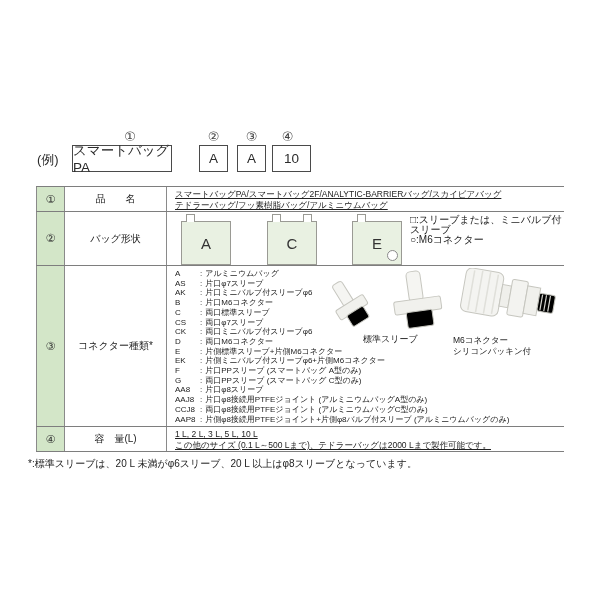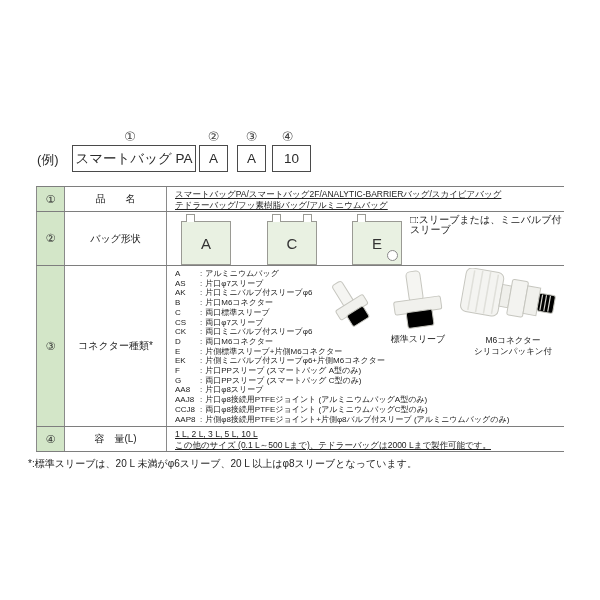--- a/index.html
+++ b/index.html
@@ -50,34 +50,34 @@
   }
   .legend{position:absolute;left:243px;top:3px;font-size:10px;line-height:10px;color:#222;}
   
   .conn-list{position:absolute;left:8px;top:3px;font-size:8px;line-height:9.7px;color:#222;}
   .conn-item{display:flex;white-space:nowrap;}
   .conn-code{min-width:25px;flex:0 0 auto;}
   .conn-colon{flex:0 0 auto;}
   .conn-desc{margin-left:3px;flex:0 0 auto;}
   
   .photo{position:absolute;}
-  .photo-label{position:absolute;font-size:9px;color:#222;text-align:center;line-height:10.5px;}
+  .photo-label{position:absolute;font-size:9px;color:#222;text-align:left;line-height:10.5px;}
   
   .footnote{position:absolute;left:28px;top:457px;font-size:10px;color:#222;}
 </style>
 </head>
 <body>
 
 <div class="canvas">
 
   <div>
     <span class="ex-prefix">(例)</span>
 
     <span class="ex-num" style="left:72px;width:116px;">①</span>
-    <div class="ex-box" style="left:72px;width:124px;">
+    <div class="ex-box" style="left:72px;width:100px;">
       <span>スマートバッグ PA</span>
     </div>
 
     <span class="ex-num" style="left:199px;width:29px;">②</span>
     <div class="ex-box" style="left:199px;width:29px;">
       <span>A</span>
     </div>
 
     <span class="ex-num" style="left:237px;width:29px;">③</span>
     <div class="ex-box" style="left:237px;width:29px;">
@@ -120,20 +120,21 @@
         </div>
 
         <div class="bag" style="left:185px;top:9px;">
           <span class="tab tab-l"></span>
           <span class="m6-circle"></span>
           <span>E</span>
         </div>
 
         <div class="legend">
           <div>□:スリーブまたは、ミニバルブ付スリーブ</div>
+          <div>○:M6コネクター</div>
         </div>
       </div>
     </div>
 
     <div class="t-row row3">
       <div class="c-num">③</div>
       <div class="c-label">コネクター種類*</div>
       <div class="c-content">
 
         <div class="conn-list">

